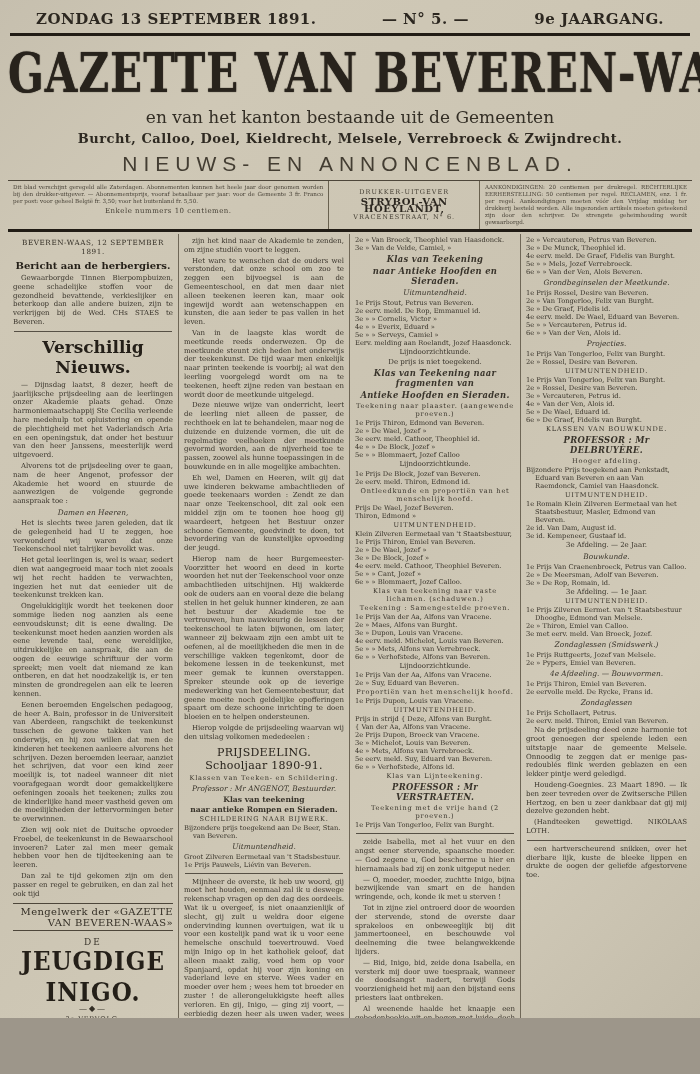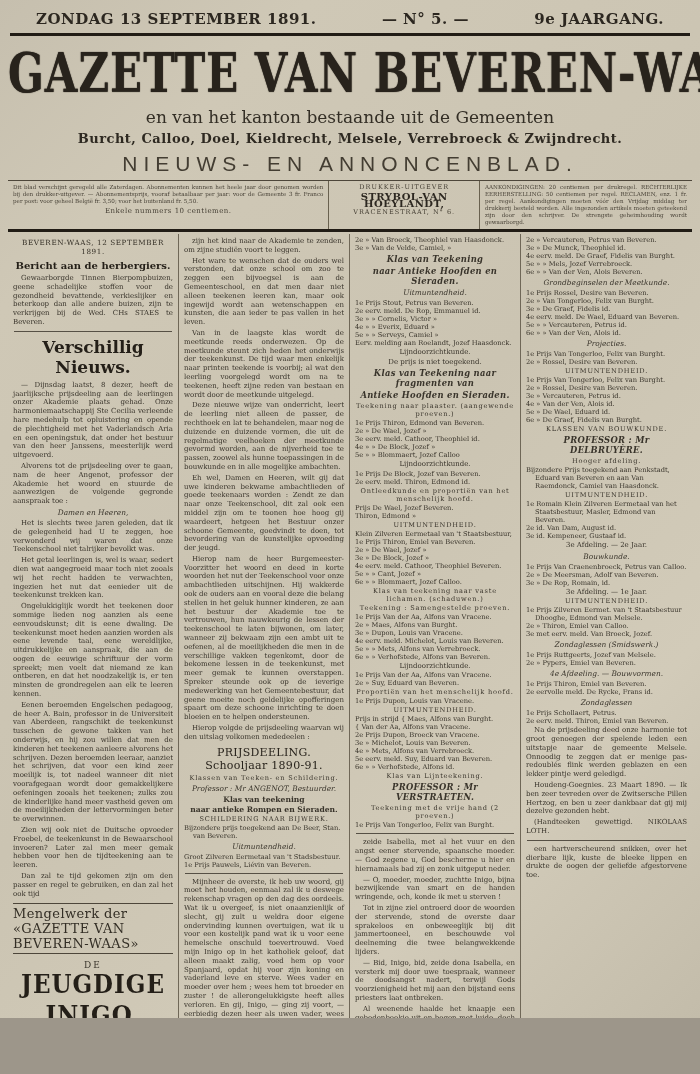--- a/index.html
+++ b/index.html
@@ -25,21 +25,21 @@
   .mast-sub2{font-size:13px;font-weight:bold;color:#2e2921;margin-top:4px;letter-spacing:.5px;}
   .mast-banner{font-family:"Liberation Sans","DejaVu Sans",sans-serif;font-size:21px;
     letter-spacing:6px;color:#433d32;margin:6px 0 4px 0;}
   
   .infobox{display:flex;border-top:1px solid #4d463a;border-bottom:3px solid #211c15;
     font-size:5.6px;line-height:7px;color:#453f34;}
   .info-cell{padding:3px 5px;box-sizing:border-box;}
   .info-left{width:47%;border-right:1px solid #69614f;text-align:justify;}
   .info-note{text-align:center;font-size:7px;margin-top:3px;letter-spacing:.5px;}
   .info-center{width:22%;border-right:1px solid #69614f;text-align:center;
-    display:flex;flex-direction:column;}
+    display:flex;flex-direction:column;justify-content:center;}
   .pub-label{font-size:6.5px;letter-spacing:1px;}
   .pub-name{font-size:10px;font-weight:bold;letter-spacing:.5px;margin:2px 0;color:#2c2720;}
   .pub-addr{font-size:6.5px;letter-spacing:1px;}
   .info-right{width:31%;text-align:justify;}
   
   .cols{display:flex;height:800px;overflow:hidden;margin-top:2px;}
   .col{width:25%;box-sizing:border-box;padding:2px 5px 0 5px;overflow:hidden;
     border-right:1px solid #6f господ6757;}
   .col{border-right:1px solid #6f6757;}
   .col:last-child{border-right:none;}
@@ -49,22 +49,22 @@
   .t-h2{text-align:center;font-size:10px;font-weight:bold;color:#241f18;margin:4px 0 3px 0;}
   .t-pt{text-align:center;font-size:11px;font-weight:normal;color:#241f18;margin:4px 0 2px 0;letter-spacing:.3px;}
   .t-p{font-size:7px;line-height:8.8px;text-align:justify;text-indent:8px;margin:1px 0 2px 0;}
   .t-l{font-size:6.7px;line-height:8px;text-align:left;padding-left:9px;text-indent:-9px;margin:0;}
   .t-c{text-align:center;font-size:7px;line-height:8.6px;margin:1px 0;}
   .t-cs{text-align:center;font-size:6.6px;letter-spacing:.8px;margin:1px 0;}
   .t-ci{text-align:center;font-style:italic;font-size:7.4px;margin:2px 0;}
   .t-b{text-align:center;font-weight:bold;font-size:7.6px;margin:1px 0;}
   .t-bi{text-align:center;font-weight:bold;font-style:italic;font-size:8.4px;margin:2px 0;letter-spacing:.3px;}
   .t-fr{border-top:1px solid #565045;margin:4px 1px;}
-  .t-mw{border-top:1px solid #4d463a;border-bottom:1px solid #4d463a;text-align:left;
-    font-size:13px;letter-spacing:.4px;padding:2px 0;margin:5px 0 6px 0;color:#332e25;}
+  .t-mw{border-top:1px solid #4d463a;border-bottom:1px solid #4d463a;text-align:right;
+    font-size:10px;letter-spacing:.4px;padding:2px 0;margin:5px 0 6px 0;color:#332e25;}
   .t-stp{text-align:center;font-size:9px;letter-spacing:2px;margin-top:3px;}
   .t-st{text-align:center;font-size:23px;font-weight:bold;color:#241f18;margin:2px 0 1px 0;
     letter-spacing:1px;transform:scaleY(1.15);}
   .t-orn{text-align:center;font-size:8px;color:#332e25;margin:1px 0 2px 0;letter-spacing:2px;}
 </style>
 </head>
 <body>
 
 <div class="page">
 
@@ -182,21 +182,21 @@
         <div class="t-l">3e  »  Dupon, Louis van Vracene.</div>
         <div class="t-l">4e eerv. meld. Michelot, Louis van Beveren.</div>
         <div class="t-l">5e  »   »  Mets, Alfons van Verrebroeck.</div>
         <div class="t-l">6e  »   »  Verhofstede, Alfons van Beveren.</div>
         <div class="t-c">Lijndoorzichtkunde.</div>
         <div class="t-l">1e Prijs Van der Aa, Alfons van Vracene.</div>
         <div class="t-l">2e  »  Suy, Eduard van Beveren.</div>
         <div class="t-cs">Proportiën van het menschelijk hoofd.</div>
         <div class="t-l">1e Prijs Dupon, Louis van Vracene.</div>
         <div class="t-cs">UITMUNTENDHEID.</div>
-        <div class="t-l">Prijs in strijd { Maes, Alfons van Burght.</div>
+        <div class="t-l">Prijs in strijd { Deze, Alfons van Burght.</div>
         <div class="t-l">{ Van der Aa, Alfons van Vracene.</div>
         <div class="t-l">2e Prijs Dupon, Broeck van Vracene.</div>
         <div class="t-l">3e  »  Michelot, Louis van Beveren.</div>
         <div class="t-l">4e  »  Mets, Alfons van Verrebroeck.</div>
         <div class="t-l">5e eerv. meld. Suy, Eduard van Beveren.</div>
         <div class="t-l">6e  »   »  Verhofstede, Alfons id.</div>
         <div class="t-cs">Klas van Lijnteekening.</div>
         <div class="t-bi">PROFESSOR : Mr VERSTRAETEN.</div>
         <div class="t-cs">Teekening met de vrije hand (2 proeven.)</div>
         <div class="t-l">1e Prijs Van Tongerloo, Felix van Burght.</div>

